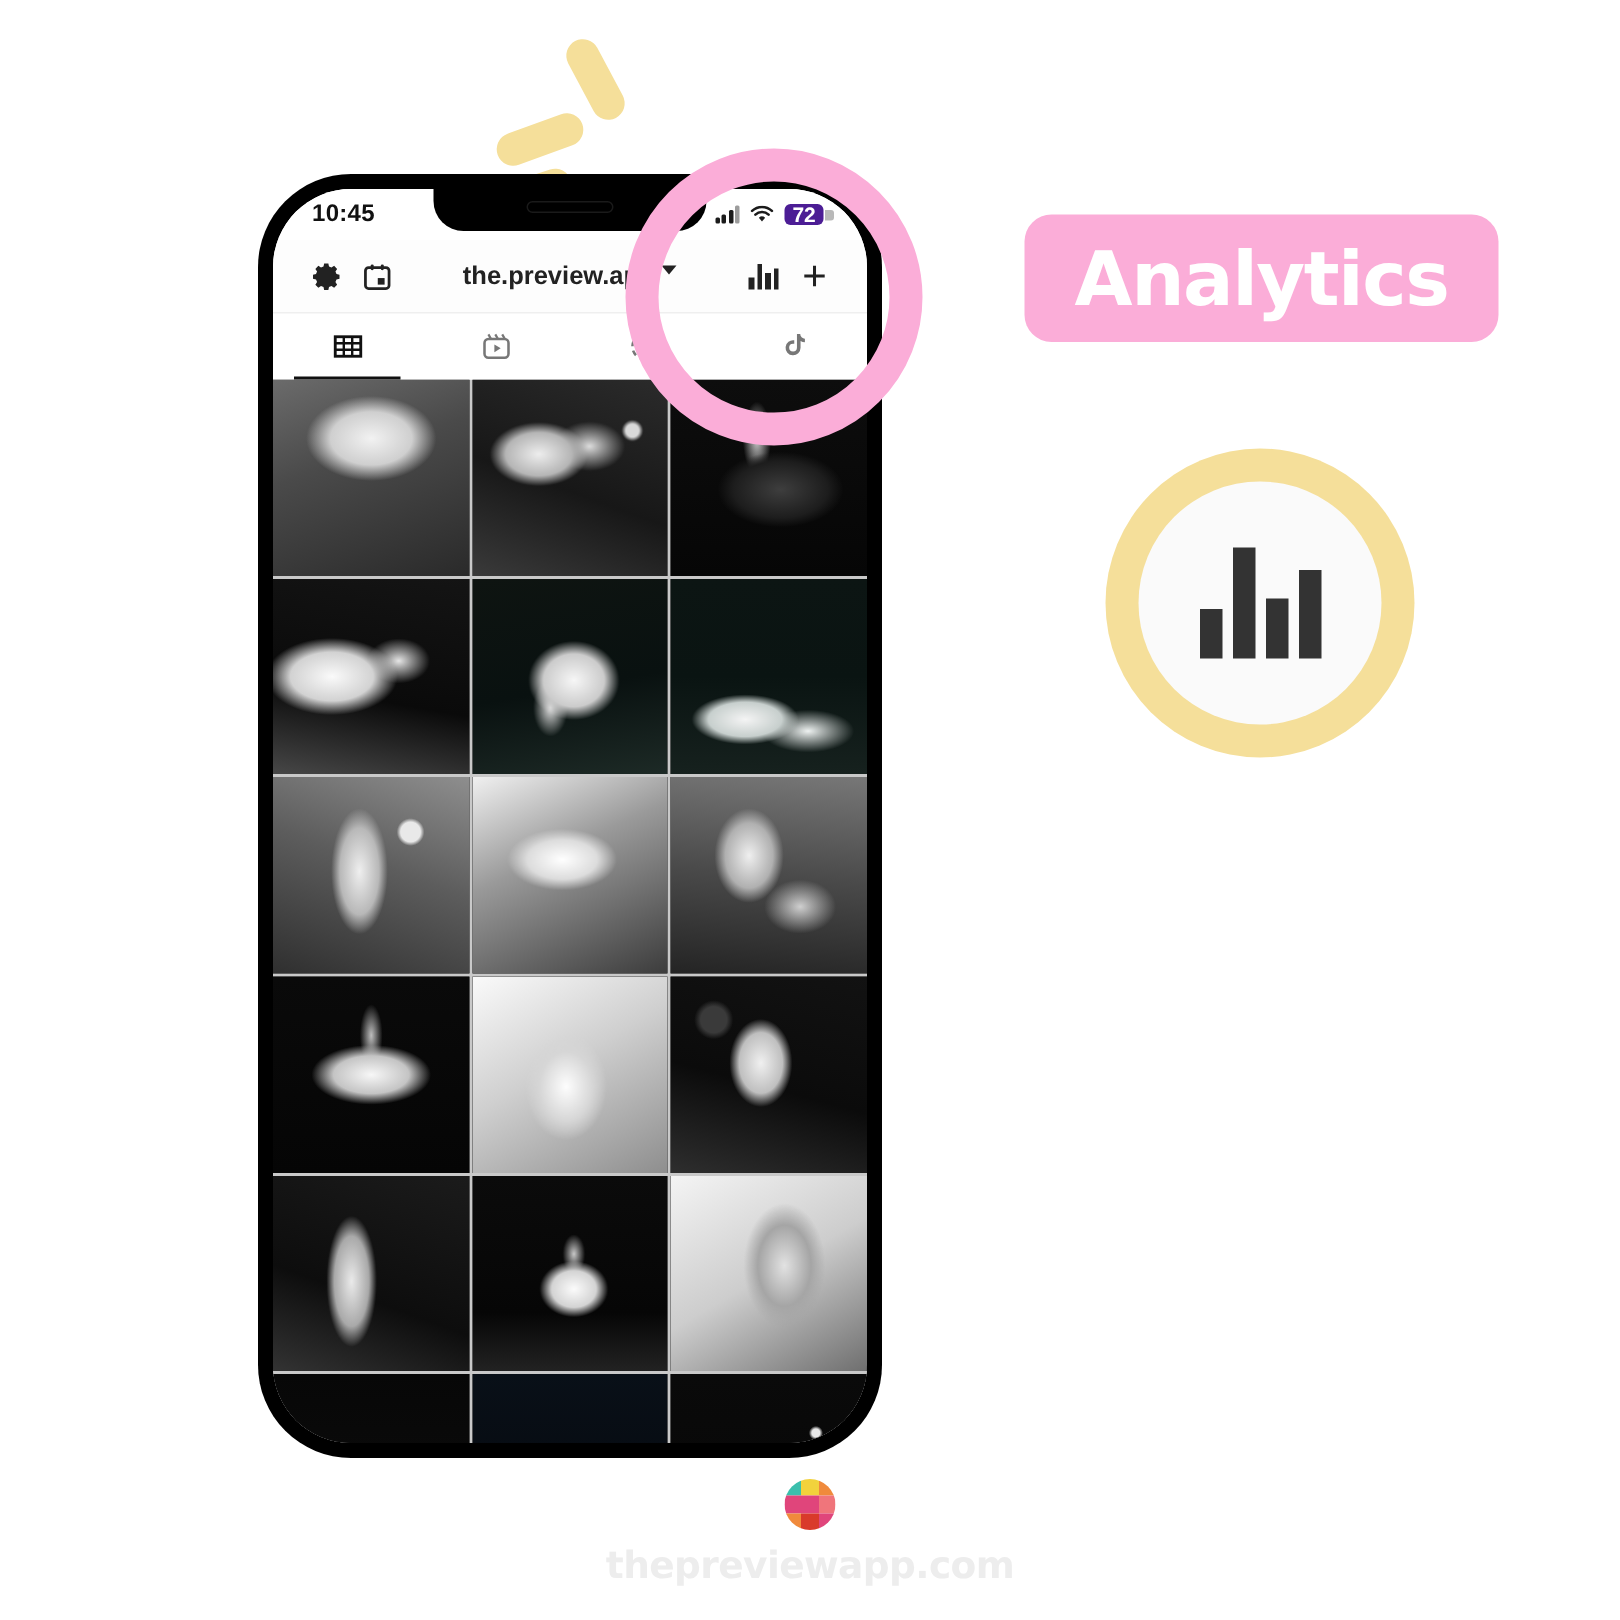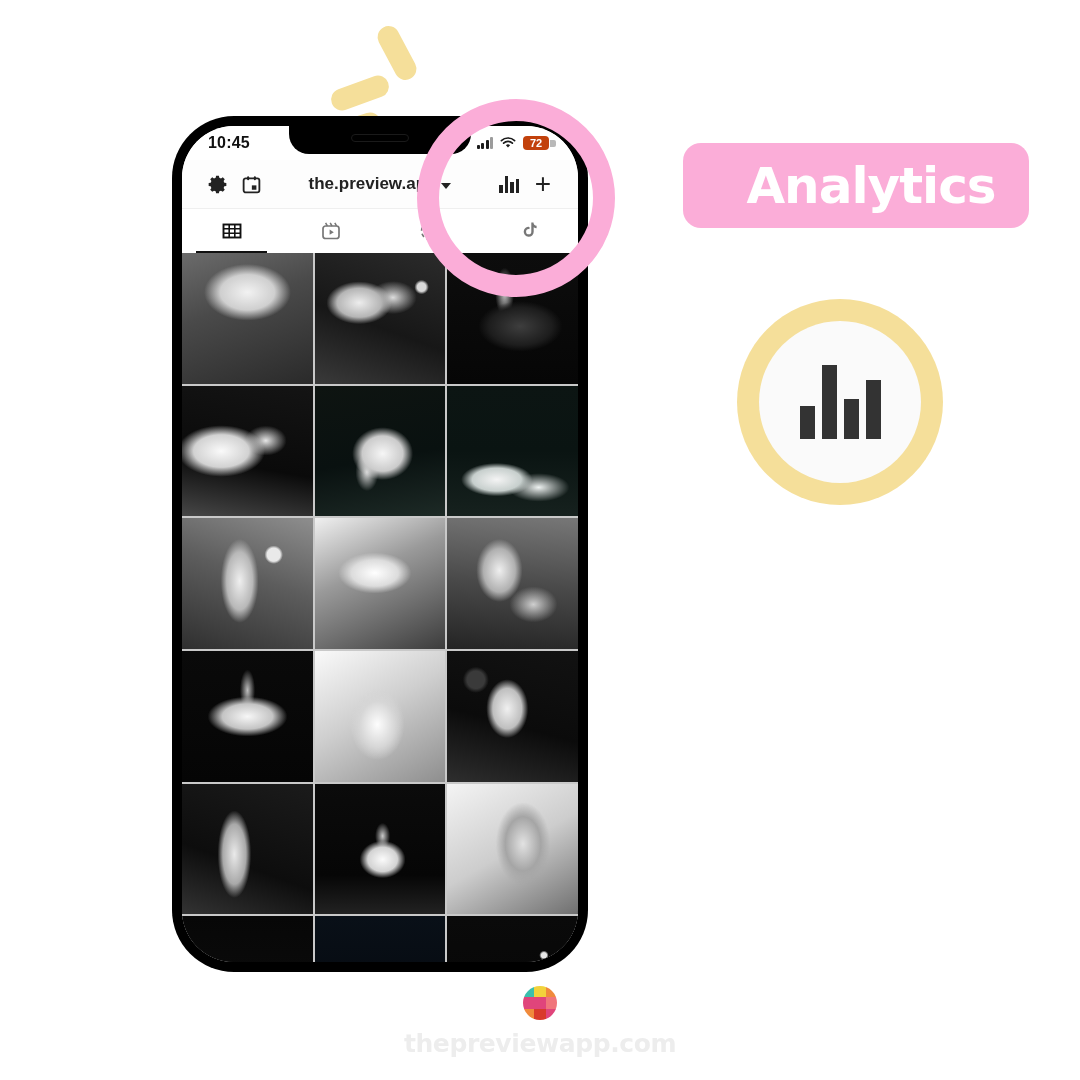--- a/index.html
+++ b/index.html
@@ -117,24 +117,24 @@
   .signal-bars i:nth-child(2) { height: 6px; }
   .signal-bars i:nth-child(3) { height: 9px; }
   .signal-bars i:nth-child(4) { height: 12px; background: #9c9c9c; }
   .battery {
     display: flex;
     align-items: center;
   }
   .battery-body {
     width: 26px;
     height: 14px;
-    background: #c2410c;
+    background: #4c1d95;
     border-radius: 4px;
     color: #ffffff;
-    font-size: 11px;
+    font-size: 14px;
     font-weight: bold;
     display: flex;
     align-items: center;
     justify-content: center;
     letter-spacing: -0.2px;
   }
   .battery-cap {
     width: 6px;
     height: 7px;
     background: #b9b9b9;
@@ -157,21 +157,21 @@
     display: flex;
     align-items: center;
     justify-content: center;
     width: 34px;
     height: 34px;
     color: #222;
   }
   .tb-title {
     flex: 1;
     display: flex;
-    align-items: center;
+    align-items: flex-start;
     justify-content: center;
     gap: 5px;
     font-size: 17px;
     font-weight: bold;
     color: #222;
   }
   .chev {
     width: 0; height: 0;
     border-left: 5px solid transparent;
     border-right: 5px solid transparent;
@@ -334,21 +334,20 @@
     position: absolute;
     left: 683px;
     top: 143px;
     width: 316px;
     height: 85px;
     background: #FBADD8;
     border-radius: 18px;
     display: flex;
     align-items: center;
     justify-content: center;
-    padding-left: 30px;
   }
   .badge-label {
     color: #ffffff;
     font-size: 50px;
     font-weight: bold;
     letter-spacing: -1px;
     font-family: "DejaVu Sans", sans-serif;
   }
 
   

